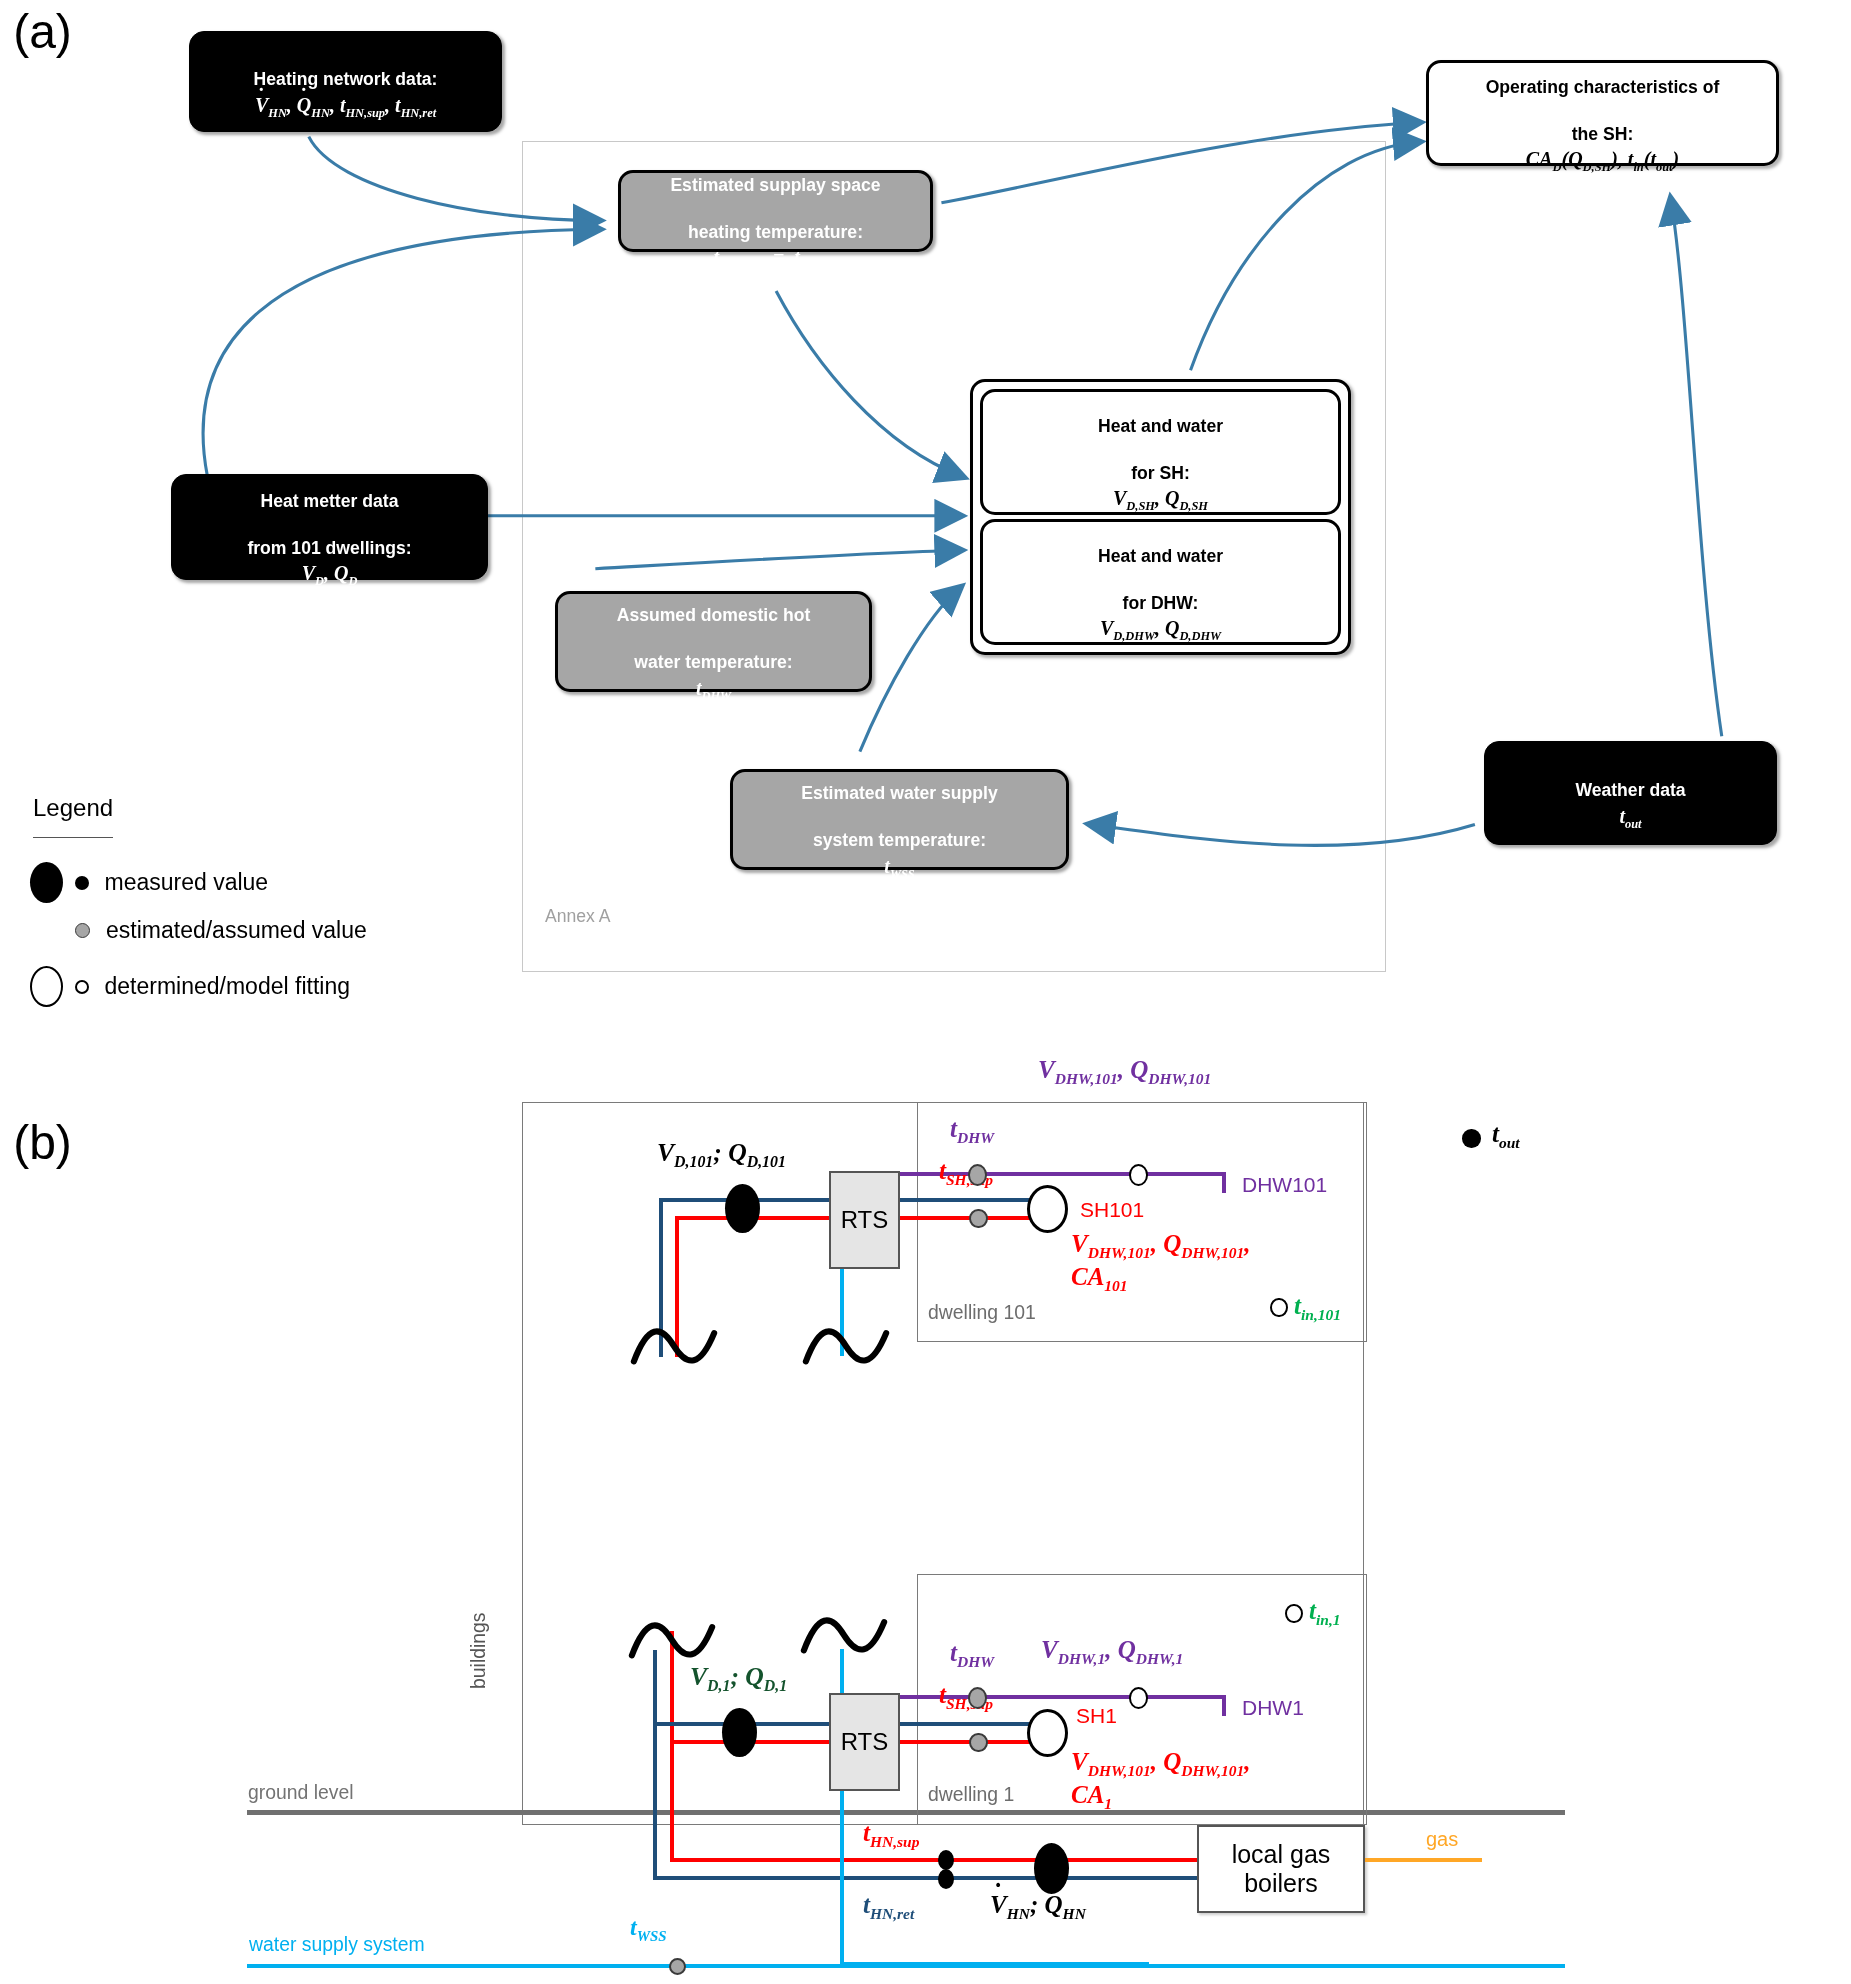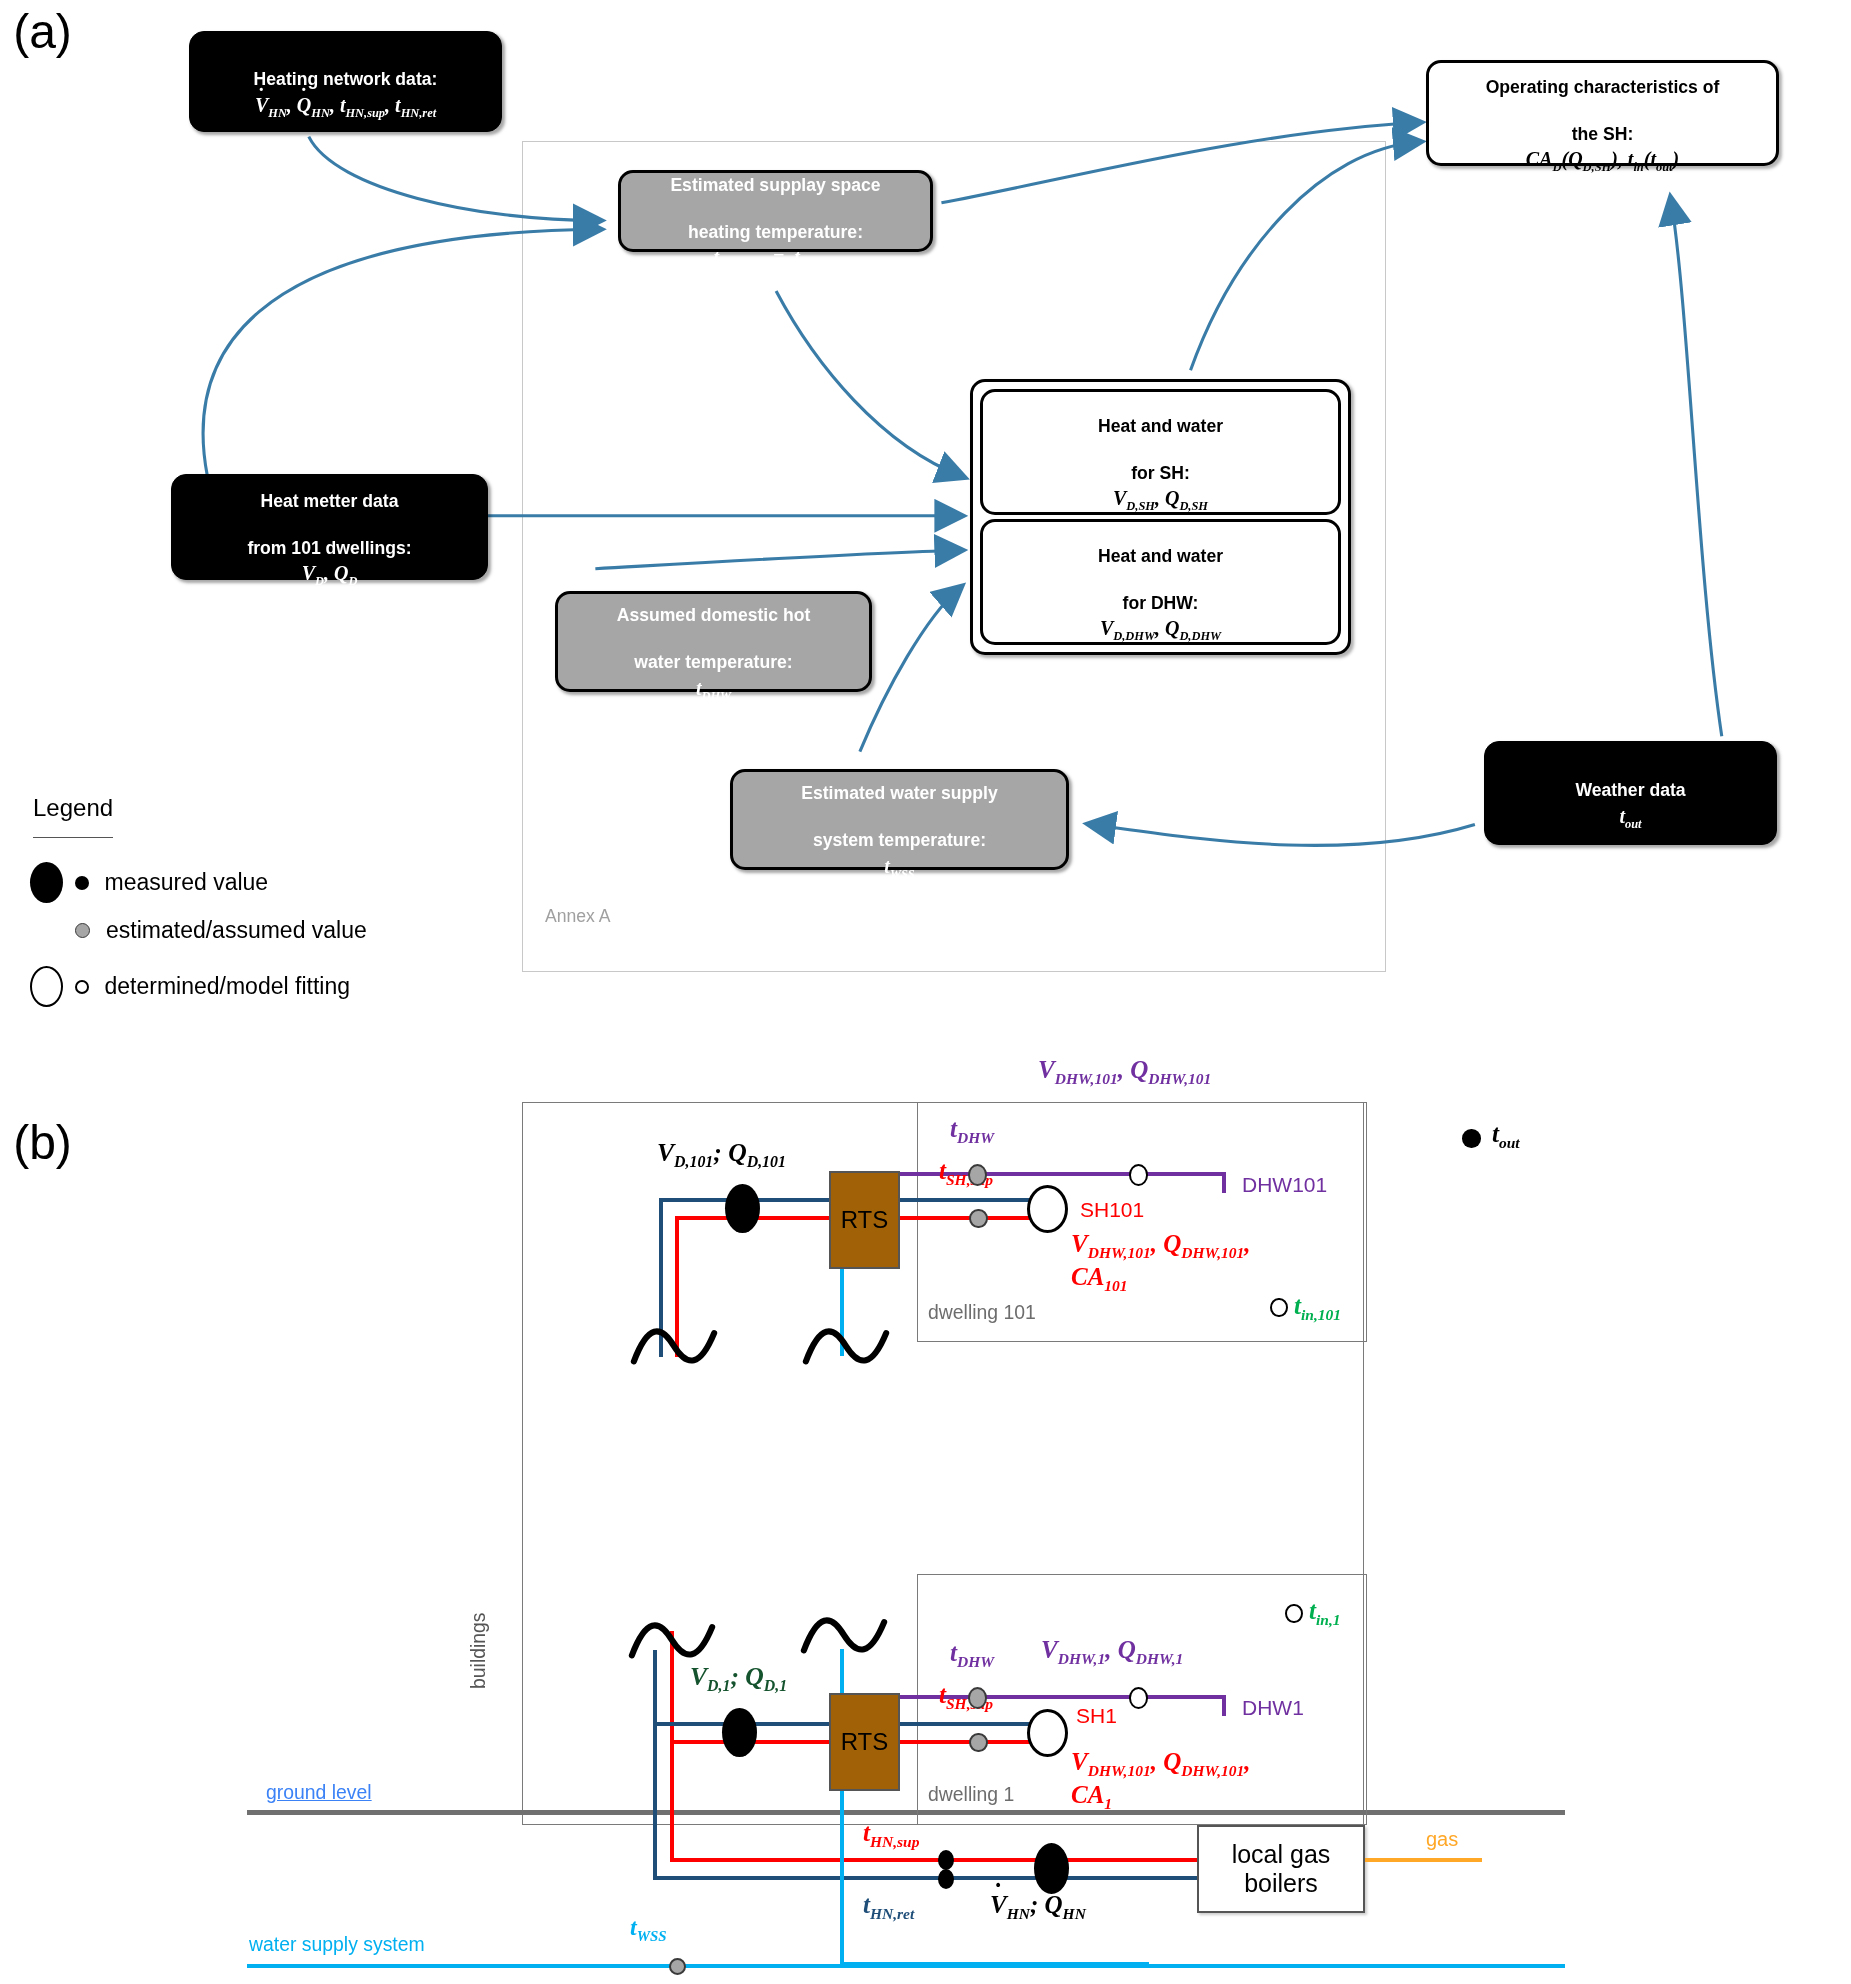--- a/index.html
+++ b/index.html
@@ -42,21 +42,21 @@
   .dot-sm-g{width:15px;height:15px;border-radius:50%;background:#a6a6a6;
             border:1.8px solid #3a3a3a;box-sizing:border-box;}
   .dot-big-o{width:33px;height:41px;border-radius:50%;background:#fff;
              border:2.2px solid #000;box-sizing:border-box;}
   .dot-sm-o{width:14px;height:14px;border-radius:50%;background:#fff;
             border:2.2px solid #000;box-sizing:border-box;}
 
   
   .frame-gray{position:absolute;border:1.8px solid #7a7a7a;box-sizing:border-box;}
   .pipe{position:absolute;}
-  .rts{position:absolute;border:2.2px solid #555;background:#a16207;
+  .rts{position:absolute;border:2.2px solid #555;background:#e5e5e5;
        display:flex;align-items:center;justify-content:center;
        font-size:24px;box-sizing:border-box;z-index:6;}
   .mthlbl{position:absolute;font-family:"Liberation Serif",serif;font-style:italic;
           font-weight:bold;white-space:nowrap;}
   .plainlbl{position:absolute;white-space:nowrap;}
   .node{position:absolute;border-radius:50%;box-sizing:border-box;z-index:7;}
   .n-bigblack{background:#000;}
   .n-smblack{background:#000;}
   .n-gray{background:#a6a6a6;border:2.2px solid #3a3a3a;}
   .n-open{background:#fff;border:2.6px solid #000;}
@@ -193,21 +193,21 @@
 </div>
 
 <div class="abs panel-letter" style="left:13.2px;top:1115px;">(b)</div>
 
 <div class="frame-gray" style="left:522px;top:1102px;width:842px;height:723px;"></div>
 
 <div class="plainlbl" style="left:467px;top:1689px;transform:rotate(-90deg);transform-origin:left top;
      font-size:19.4px;color:#555;">buildings</div>
 
 <div class="gnd" style="left:247px;top:1810px;width:1318px;height:4.8px;"></div>
-<div class="plainlbl" style="left:266px;top:1781px;font-size:19.4px;color:#3b82f6;text-decoration:underline;">ground level</div>
+<div class="plainlbl" style="left:248px;top:1781px;font-size:19.4px;color:#737373;">ground level</div>
 
 <div class="pipe" style="left:247px;top:1964px;width:1318px;height:4.4px;background:#00b0f0;"></div>
 <div class="plainlbl" style="left:249px;top:1933px;font-size:19.4px;color:#00b0f0;">water supply system</div>
 <div class="node n-gray" style="left:669px;top:1958px;width:17px;height:17px;"></div>
 <div class="mthlbl" style="left:630px;top:1914px;font-size:24px;color:#00b0f0;">t<sub>WSS</sub></div>
 
 <div class="pipe" style="left:670px;top:1858px;width:529px;height:4px;background:#ff0000;"></div>
 
 <div class="pipe" style="left:653px;top:1876px;width:547px;height:4px;background:#1f4e79;"></div>
 

